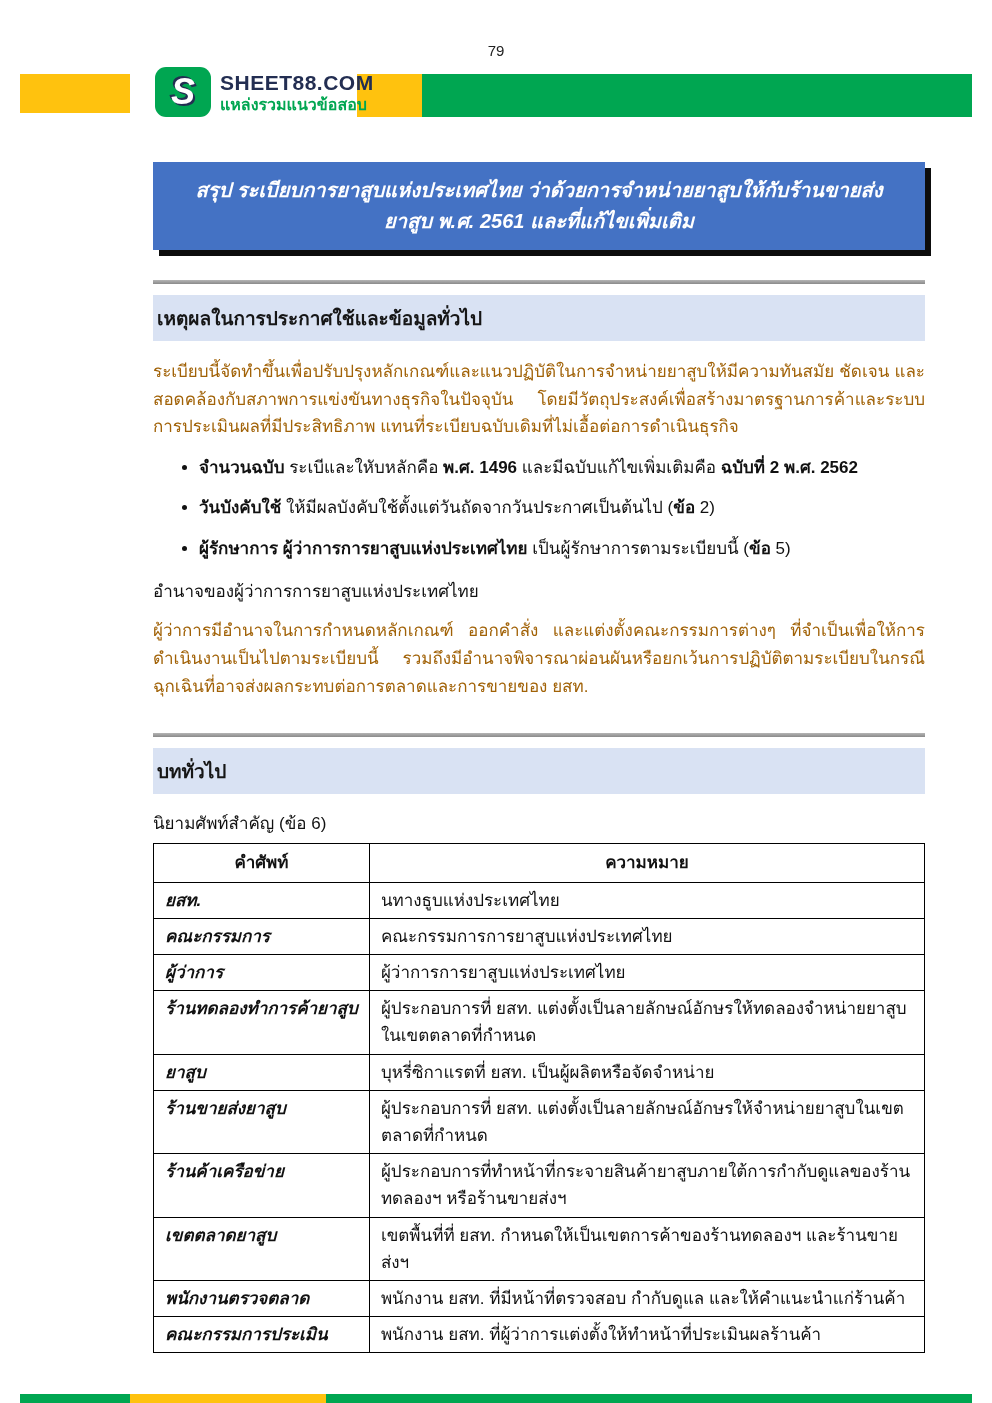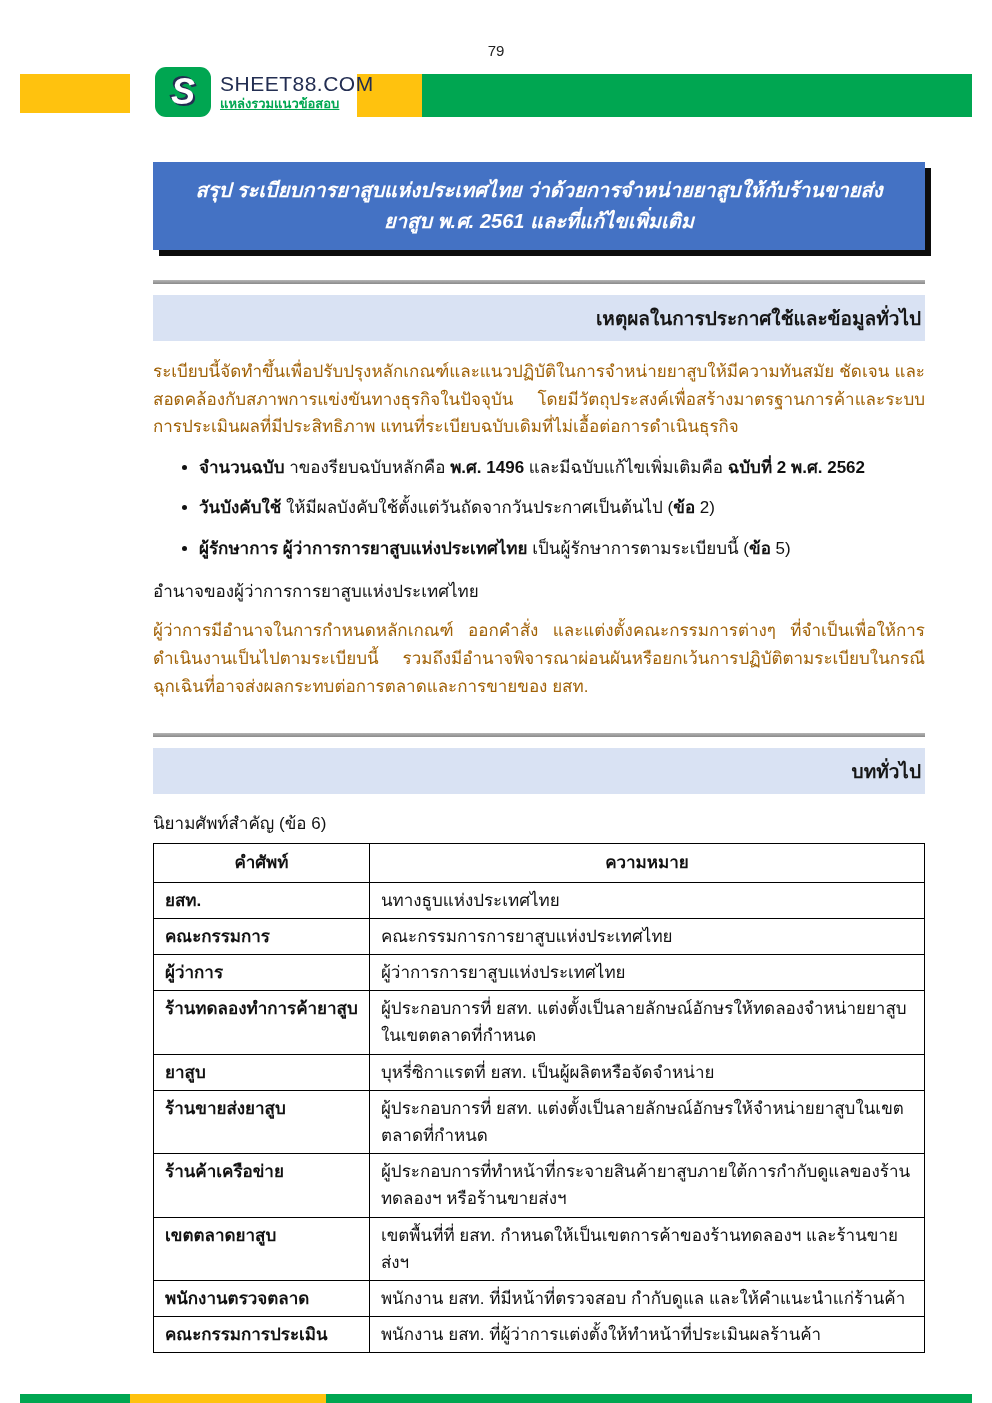--- a/index.html
+++ b/index.html
@@ -17,49 +17,49 @@
   .band-mid-yellow   { left:337px; top:62px; width:65px;  height:43px; background:var(--yellow); }
   .band-right-green  { left:402px; top:62px; width:590px; height:43px; background:var(--green); }
   .logo { position:absolute; left:135px; top:55px; display:flex; align-items:center; gap:9px; }
   .logo-mark {
     width:56px; height:50px; border-radius:11px; background:var(--green);
     display:flex; align-items:center; justify-content:center;
     font-weight:700; font-size:36px; color:#fff; font-style:italic;
     text-shadow:2px 2px 0 var(--navy), -2px -2px 0 var(--navy);
   }
   .logo-text { line-height:1.1; }
-  .logo-name { font-weight:400; font-size:21px; color:var(--navy); letter-spacing:.5px; }
-  .logo-tagline { font-size:13px; color:var(--green); font-weight:700; margin-top:2px;text-decoration:underline; }
+  .logo-name { font-weight:700; font-size:21px; color:var(--navy); letter-spacing:.5px; }
+  .logo-tagline { font-size:16px; color:var(--green); font-weight:700; margin-top:2px; }
   
   .content { position:absolute; left:133px; top:150px; width:772px; }
   .title-box {
     background:var(--blue); color:#fff; text-align:center;
     padding:13px 28px; font-size:20px; font-weight:700; line-height:1.55;
     box-shadow:6px 6px 0 #0d0d0d;
     font-style:italic;
   }
   .divider { height:4px; background:linear-gradient(#b5b5b5,#8a8a8a); margin-top:30px; }
   .divider.second { margin-top:33px; }
   .section-bar {
-    margin-top:11px; background:var(--lightblue); text-align:right;
+    margin-top:11px; background:var(--lightblue); text-align:left;
     font-size:19px; font-weight:700; color:#161616; padding:8px 4px;
   }
   .para { margin-top:17px; font-size:17px; line-height:1.63; color:#a16207; text-align:justify; }
   ul.points { margin:14px 0 0 46px; }
   ul.points li { font-size:17px; line-height:1.55; margin-bottom:14px; }
   .subhead { margin-top:16px; font-size:17px; line-height:1.6; }
   .glossary-label { margin-top:15px; font-size:17px; }
   table.glossary { margin-top:7px; border-collapse:collapse; width:100%; }
   table.glossary th, table.glossary td {
     border:1.5px solid #000; font-size:17px; padding:4px 11px; line-height:1.6;
     vertical-align:top; text-align:left;
   }
   table.glossary th { text-align:center; font-weight:700; padding:5px 8px; }
   table.glossary col.c1 { width:28%; }
-  table.glossary td.term { font-weight:700; }
+  table.glossary td.term { font-weight:700;font-style:italic; }
   
   .footer-bar { position:absolute; left:0; bottom:0; width:100%; height:21px; background:var(--green); }
   .footer-yellow { position:absolute; left:110px; bottom:0; width:196px; height:21px; background:var(--yellow); }
 </style>
 </head>
 <body>
 
 <div class="page">
 
   <div class="page-number">79</div>
@@ -83,21 +83,21 @@
       <span>ยาสูบ พ.ศ. 2561 และที่แก้ไขเพิ่มเติม</span>
     </div>
 
     <div class="divider"></div>
 
     <div class="section-bar">เหตุผลในการประกาศใช้และข้อมูลทั่วไป</div>
 
     <p class="para">ระเบียบนี้จัดทำขึ้นเพื่อปรับปรุงหลักเกณฑ์และแนวปฏิบัติในการจำหน่ายยาสูบให้มีความทันสมัย ชัดเจน และสอดคล้องกับสภาพการแข่งขันทางธุรกิจในปัจจุบัน โดยมีวัตถุประสงค์เพื่อสร้างมาตรฐานการค้าและระบบการประเมินผลที่มีประสิทธิภาพ แทนที่ระเบียบฉบับเดิมที่ไม่เอื้อต่อการดำเนินธุรกิจ</p>
 
     <ul class="points">
-        <li><span style="font-weight: 700;">จำนวนฉบับ</span><span> าของรียบฉบับหลักคือ </span><span style="font-weight: 700;">พ.ศ. 1496</span><span> และมีฉบับแก้ไขเพิ่มเติมคือ </span><span style="font-weight: 700;">ฉบับที่ 2 พ.ศ. 2562</span></li>
+        <li><span style="font-weight: 700;">จำนวนฉบับ</span><span> ระเบีและใหับหลักคือ </span><span style="font-weight: 700;">พ.ศ. 1496</span><span> และมีฉบับแก้ไขเพิ่มเติมคือ </span><span style="font-weight: 700;">ฉบับที่ 2 พ.ศ. 2562</span></li>
         <li><span style="font-weight: 700;">วันบังคับใช้</span><span> ให้มีผลบังคับใช้ตั้งแต่วันถัดจากวันประกาศเป็นต้นไป (</span><span style="font-weight: 700;">ข้อ</span><span> 2)</span></li>
         <li><span style="font-weight: 700;">ผู้รักษาการ ผู้ว่าการการยาสูบแห่งประเทศไทย</span><span> เป็นผู้รักษาการตามระเบียบนี้ (</span><span style="font-weight: 700;">ข้อ</span><span> 5)</span></li>
       </ul>
 
     <div class="subhead">อำนาจของผู้ว่าการการยาสูบแห่งประเทศไทย</div>
 
     <p class="para" style="margin-top:12px">ผู้ว่าการมีอำนาจในการกำหนดหลักเกณฑ์ ออกคำสั่ง และแต่งตั้งคณะกรรมการต่างๆ ที่จำเป็นเพื่อให้การดำเนินงานเป็นไปตามระเบียบนี้ รวมถึงมีอำนาจพิจารณาผ่อนผันหรือยกเว้นการปฏิบัติตามระเบียบในกรณีฉุกเฉินที่อาจส่งผลกระทบต่อการตลาดและการขายของ ยสท.</p>
 
     <div class="divider second"></div>
 

